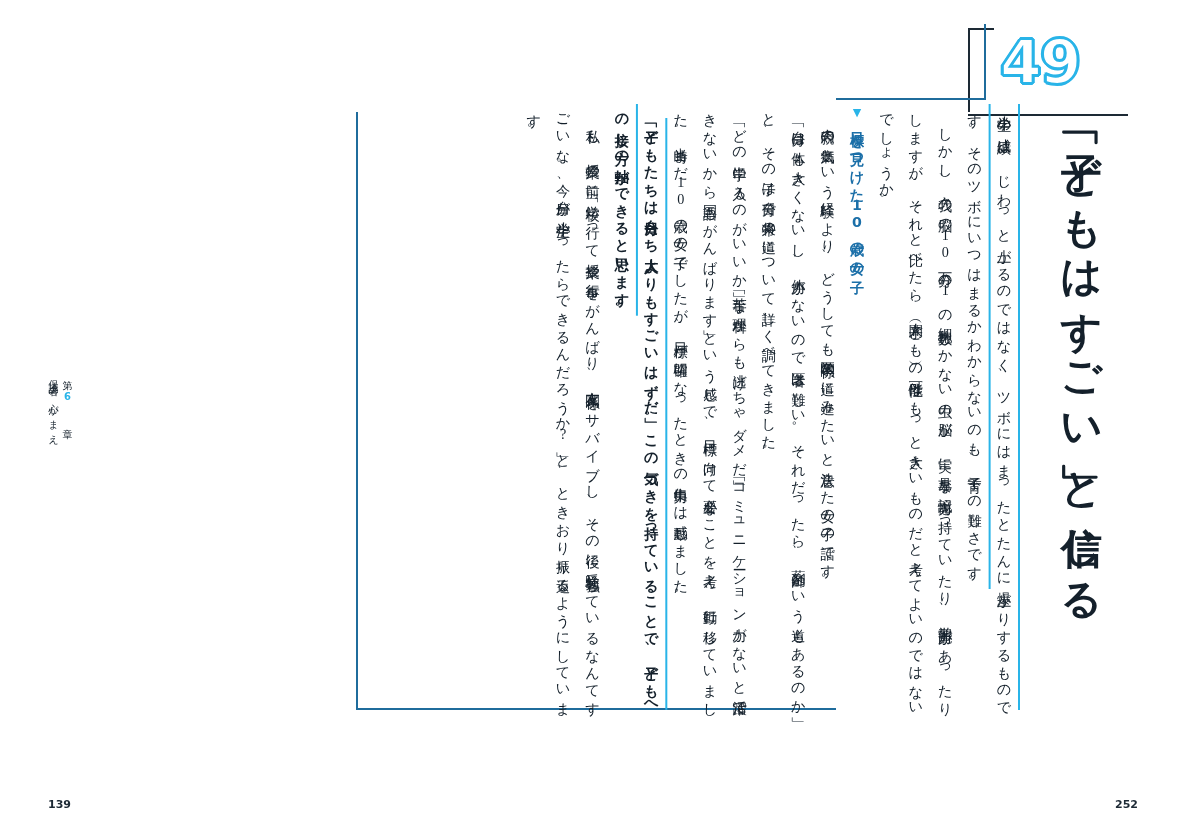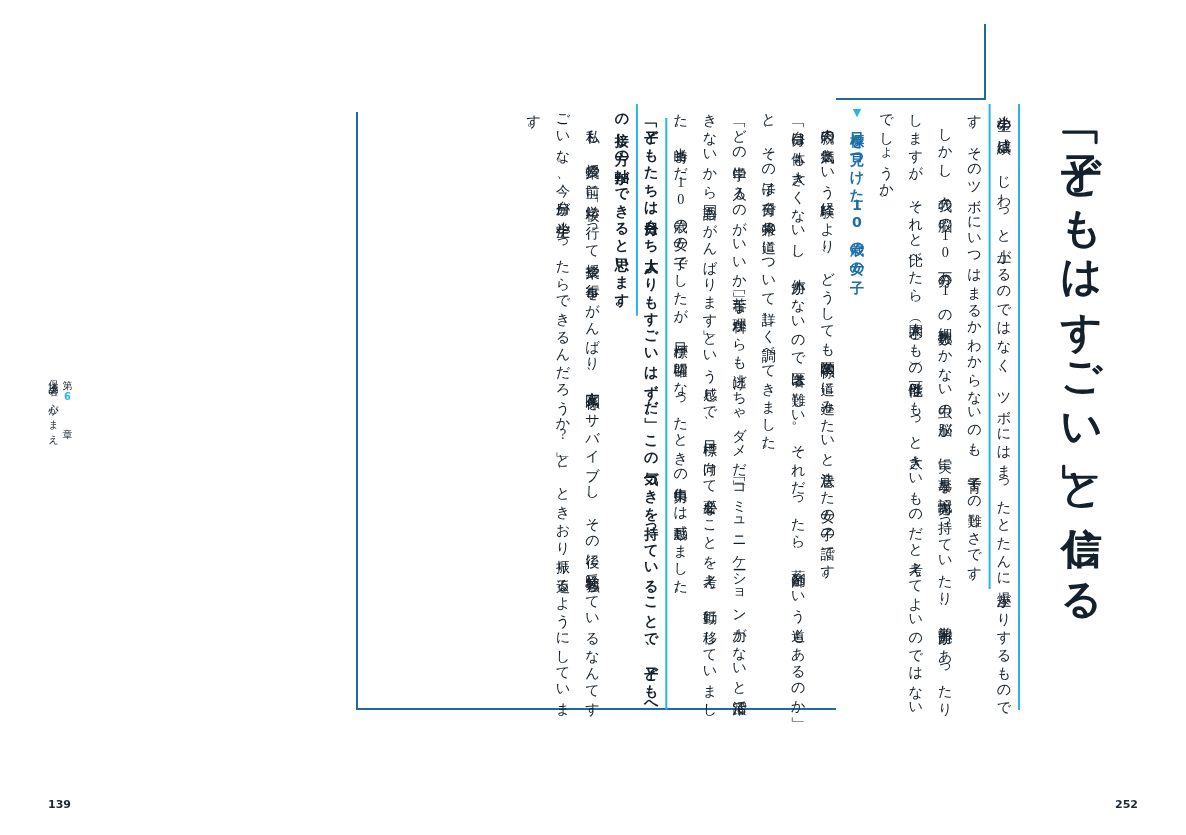--- a/index.html
+++ b/index.html
@@ -198,20 +198,26 @@
     margin-top: 21px;
   }
   .folio-left { left: 48px; }
   .folio-right { right: 48px; }
 </style>
 </head>
 <body>
 
 <div id="page">
 
+  <div class="badge-wrap">
+    <div class="badge-frame-left"></div>
+    <div class="badge-frame-top"></div>
+    <div class="badge-frame-bottom"></div>
+    <div class="badge-num">49</div>
+  </div>
 
   <div class="rule-right-v"></div>
   <div class="rule-top-right"></div>
 
   <div class="doc-title">「子どもはすごい」と信じる</div>
 
   <div class="rule-left-v"></div>
   <div class="rule-bottom-1"></div>
 
   <div class="body-area">

